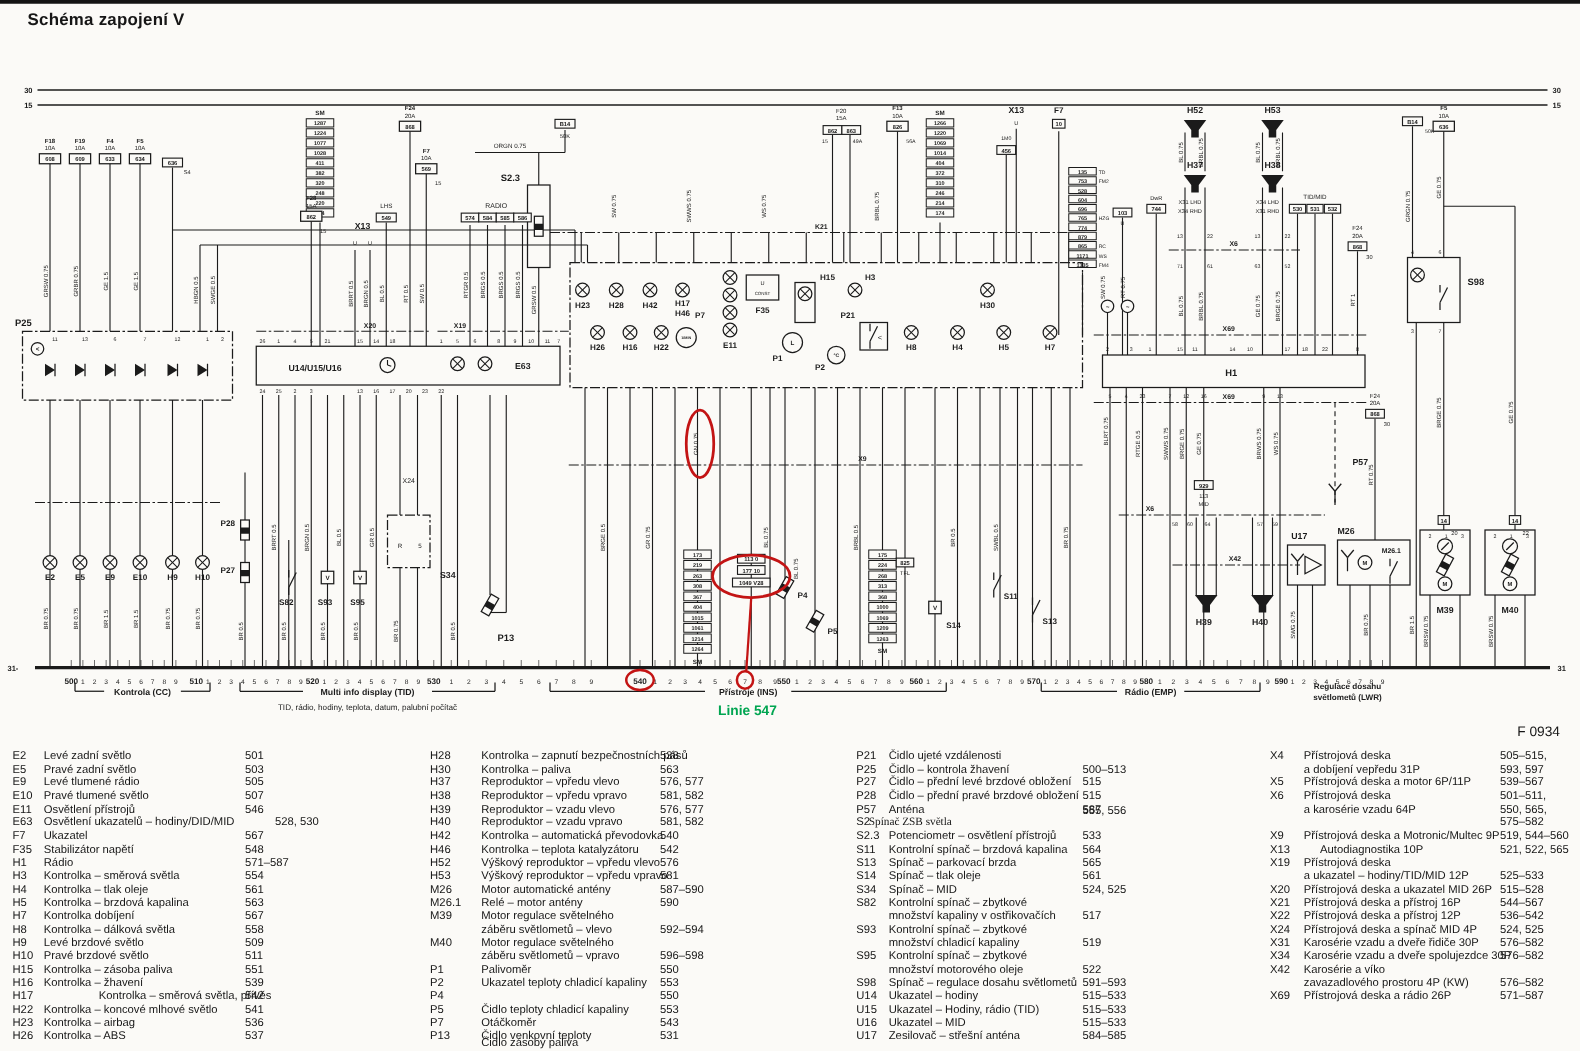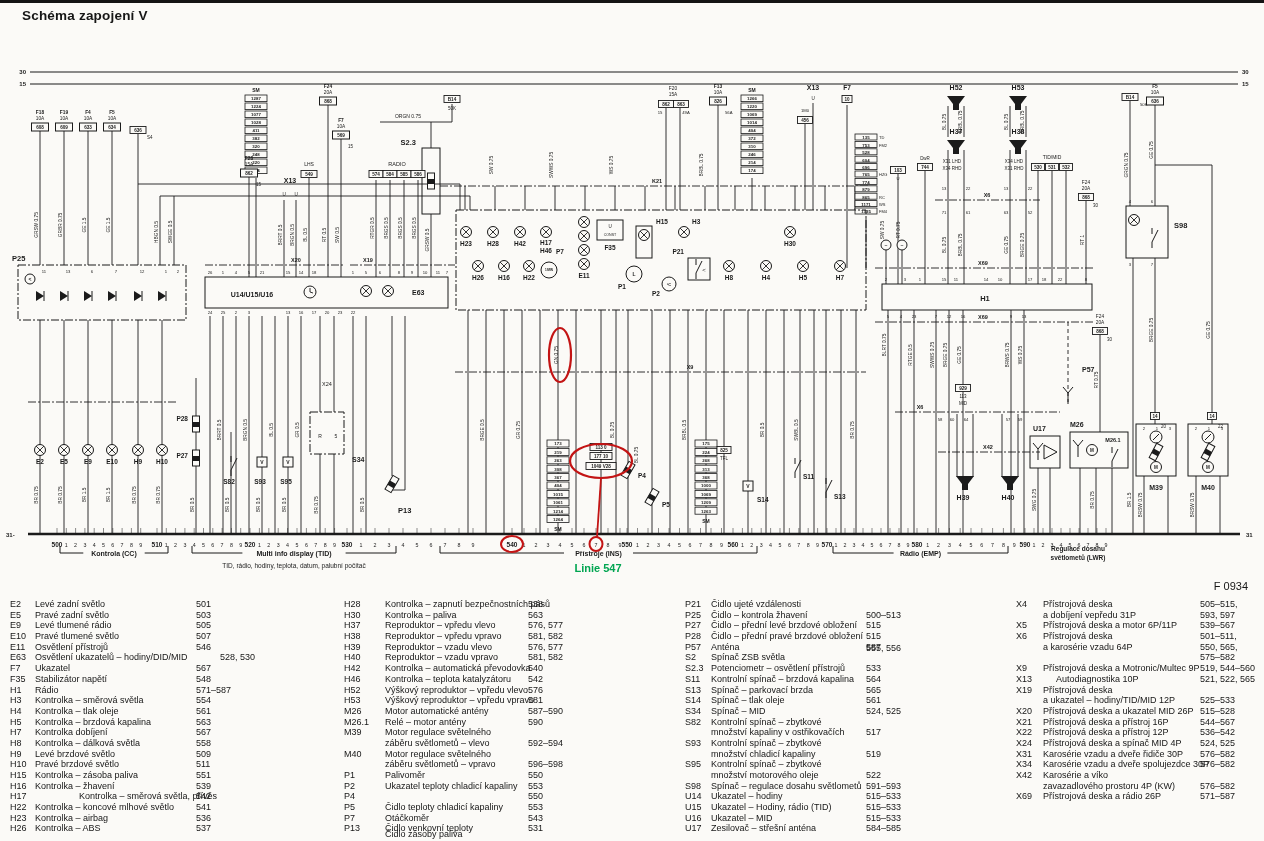--- a/index.html
+++ b/index.html
@@ -1777,21 +1777,21 @@
           <span class="ltx" style="left: 26px;">Čidlo – přední pravé brzdové obložení</span>
           <span class="lnm" style="left: 181px;">515</span>
         </div>
         <div class="lrow">
           <span class="lid">P57</span>
           <span class="ltx" style="left: 26px;">Anténa</span>
           <span class="lnm" style="left: 181px;">587</span>
         </div>
         <div class="lrow">
           <span class="lid">S2</span>
-          <span class="ltx" style="left: 26px;">Spínač ZSB světla</span>
+          <span class="ltx" style="left: 10px; font-family: Liberation Serif, serif;">Spínač ZSB světla</span>
           <span class="lnm" style="left: 181px;"></span>
         </div>
         <div class="lrow">
           <span class="lid">S2.3</span>
           <span class="ltx" style="left: 26px;">Potenciometr – osvětlení přístrojů</span>
           <span class="lnm" style="left: 181px;">533</span>
         </div>
         <div class="lrow">
           <span class="lid">S11</span>
           <span class="ltx" style="left: 26px;">Kontrolní spínač – brzdová kapalina</span>

